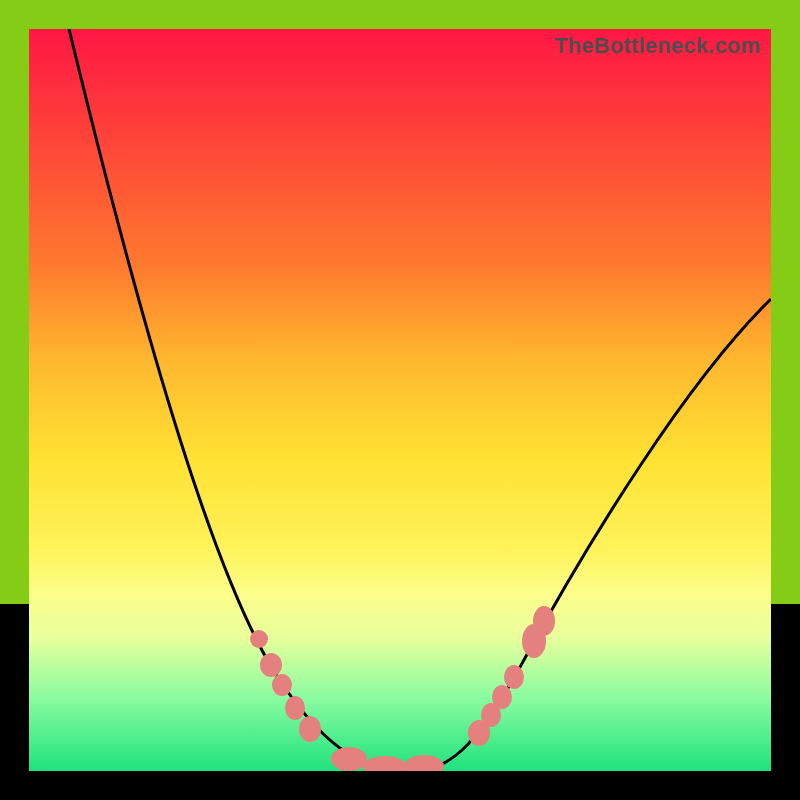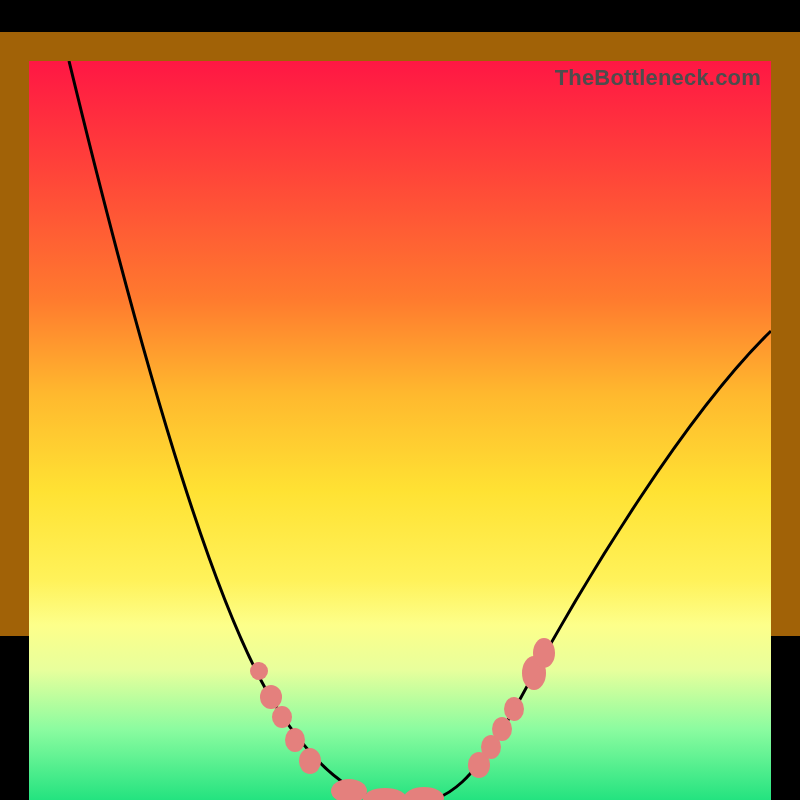--- a/index.html
+++ b/index.html
@@ -7,22 +7,21 @@
     padding: 0;
     width: 800px;
     height: 800px;
     background: #000;
     overflow: hidden;
   }
   .frame {
     position: relative;
     width: 800px;
     height: 604px;
-    background: #a16207;
-    margin-top: 32px;
+    background: #84cc16;
   }
   .plot-area {
     position: absolute;
     left: 29px;
     top: 29px;
     width: 742px;
     height: 742px;
     background: linear-gradient(to bottom,
       #ff1744 0%,
       #ff3b3b 12%,

